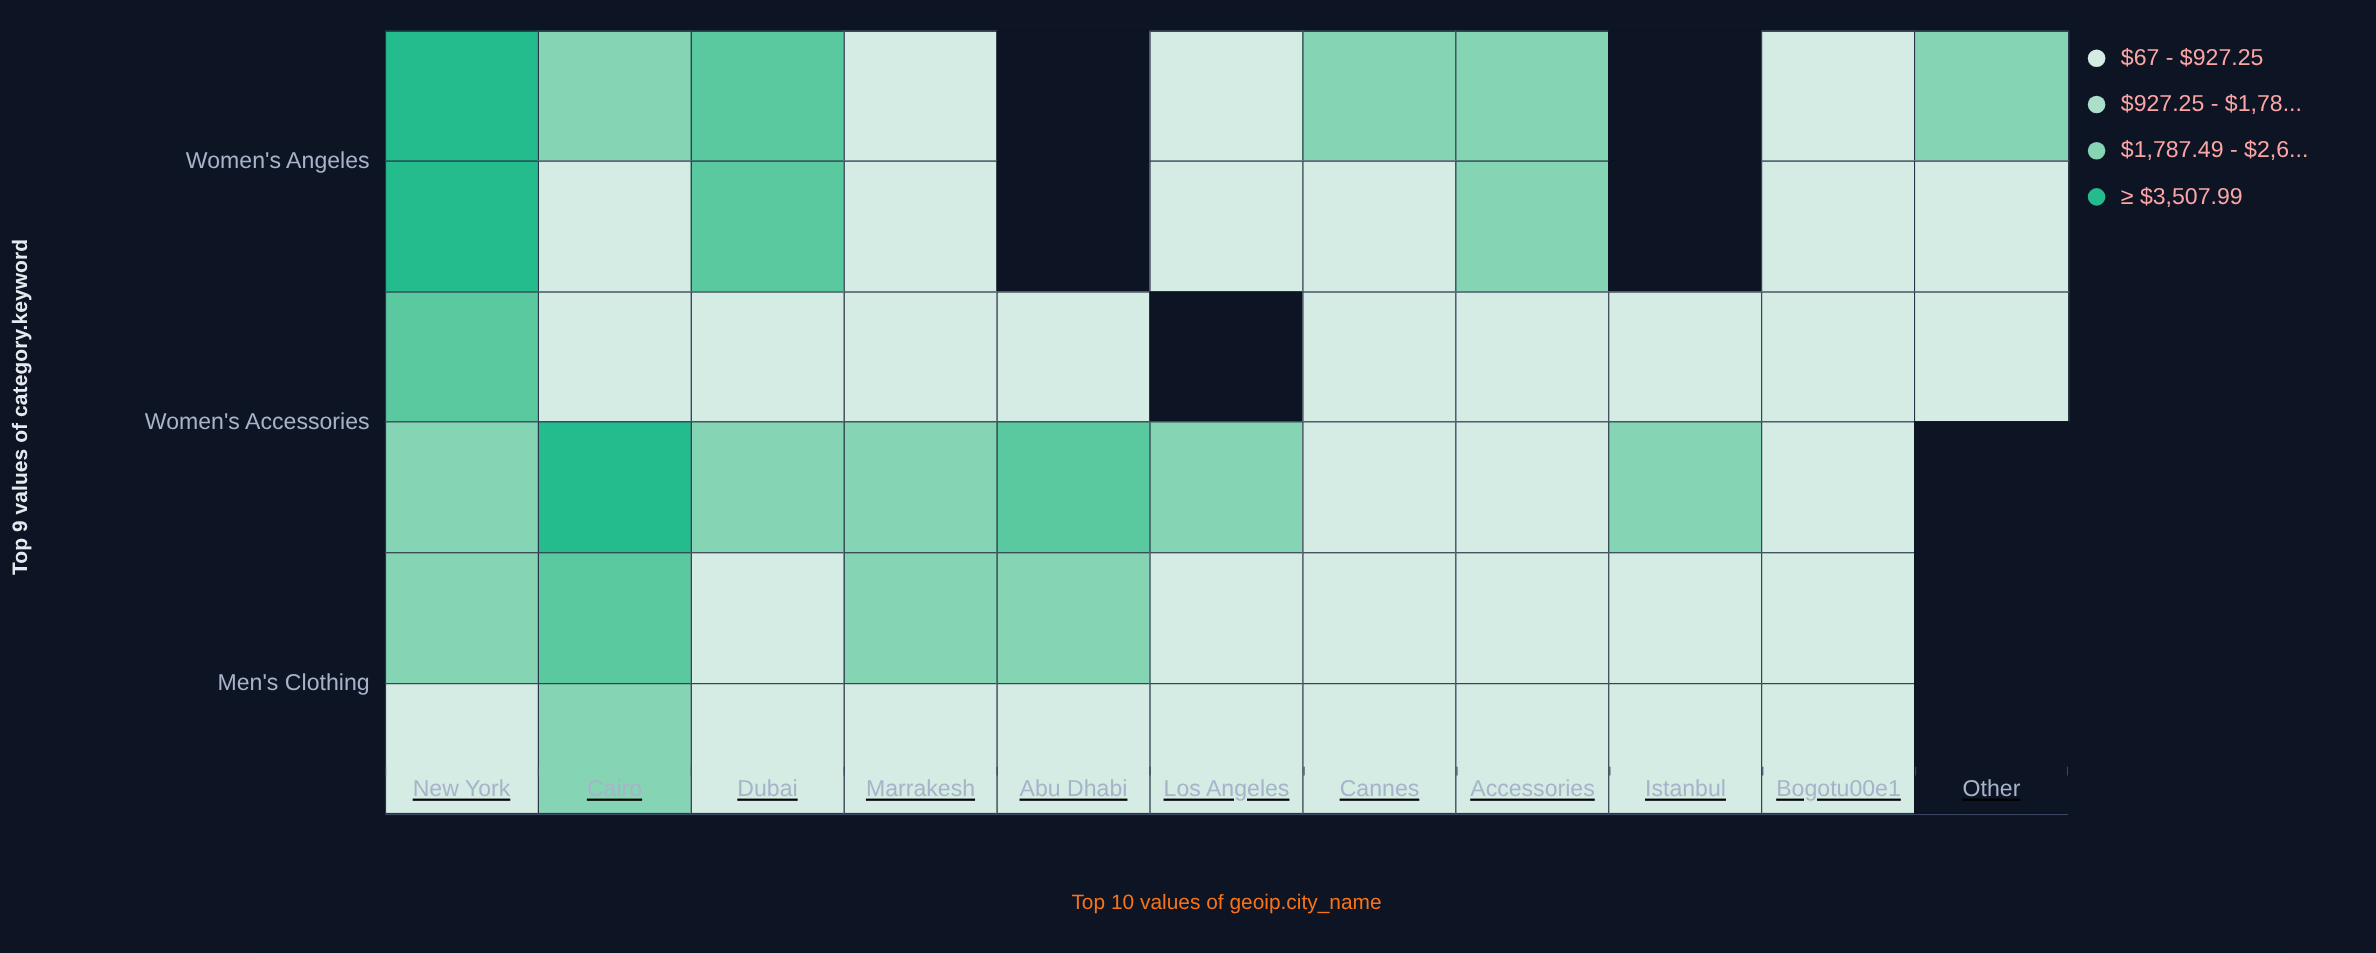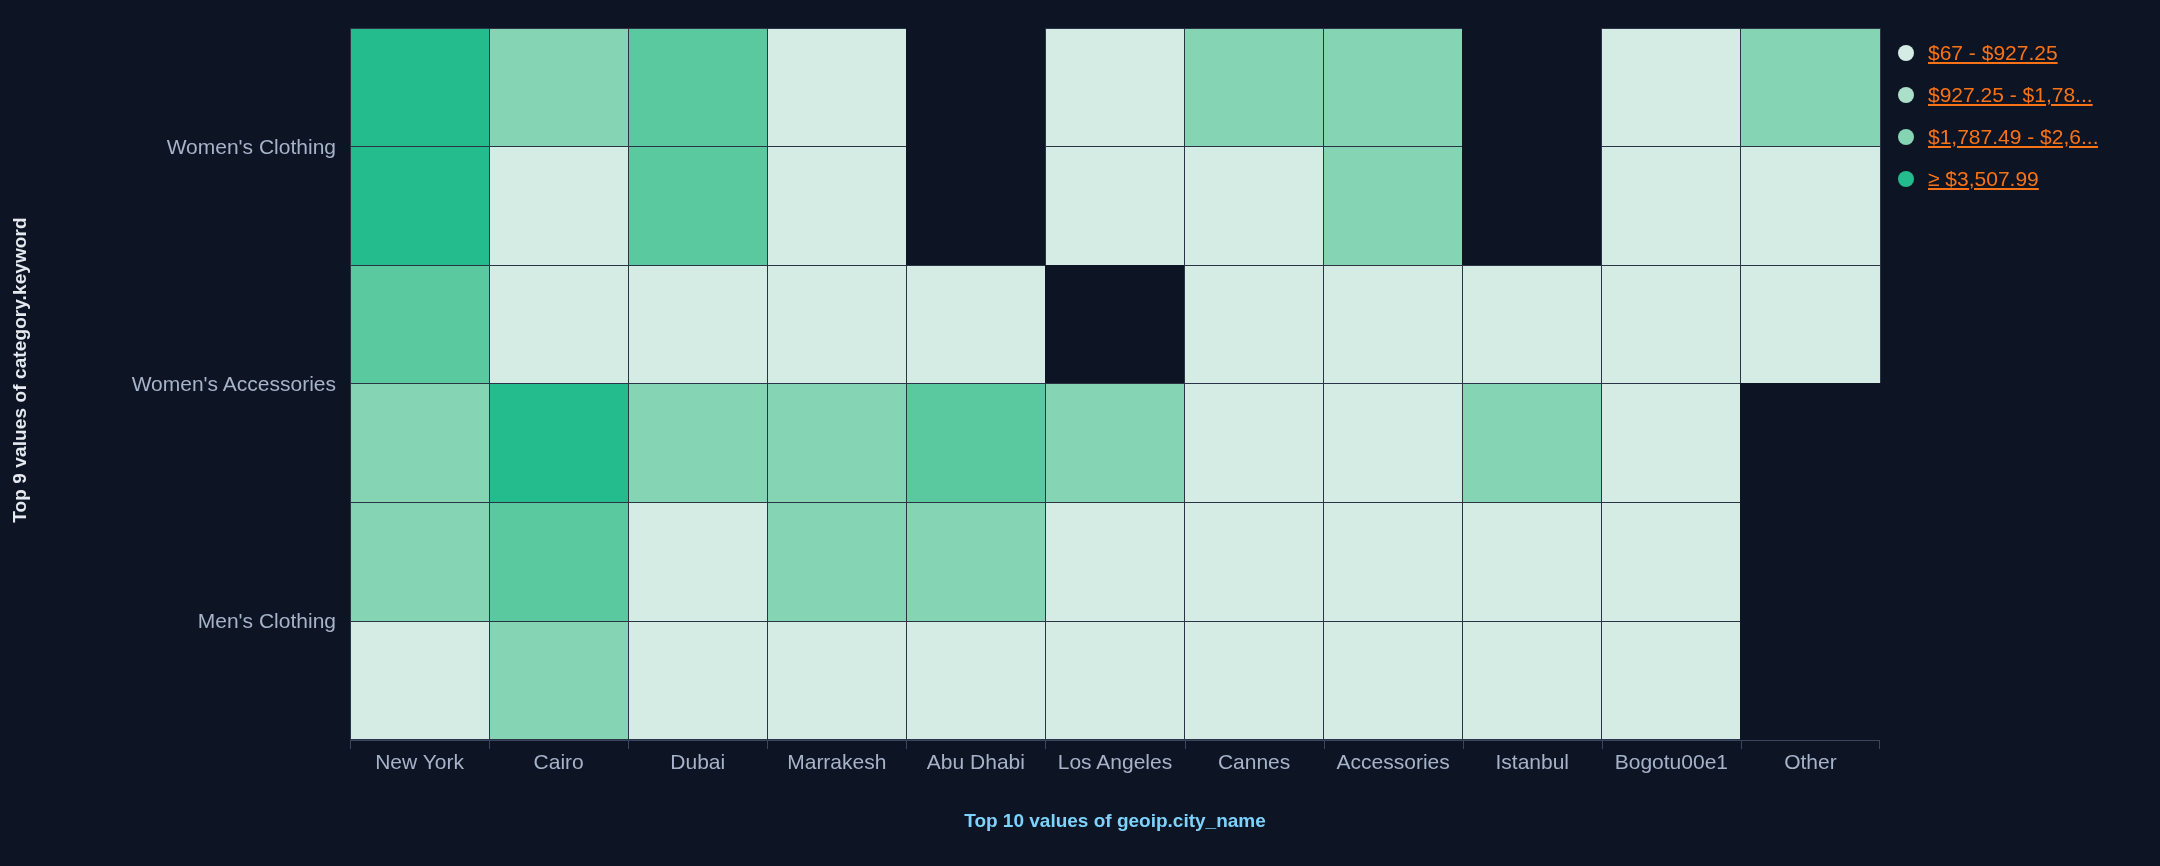--- a/index.html
+++ b/index.html
@@ -91,25 +91,26 @@
     position: absolute;
     left: 350px;
     top: 740px;
     width: 1530px;
     height: 1px;
     background: #3a4560;
   }
   #x-axis-labels {
     position: absolute;
     left: 350px;
-    top: 741px;
+    top: 697px;
     width: 1530px;
     height: 42px;
     display: grid;
     grid-template-columns: repeat(11, 1fr);
+    text-decoration: underline;
   }
   .x-tick {
     position: relative;
     display: flex;
     align-items: center;
     justify-content: center;
     color: #a7b3c9;
     font-size: 21px;
     white-space: nowrap;
   }
@@ -131,23 +132,23 @@
     height: 8px;
     background: #3a4560;
   }
 
   #x-axis-title {
     position: absolute;
     left: 350px;
     top: 810px;
     width: 1530px;
     text-align: center;
-    color: #7dd3fc;
+    color: #f97316;
     font-size: 19px;
-    font-weight: bold;
+    font-weight: normal;
   }
 
   
   #legend {
     position: absolute;
     left: 1898px;
     top: 32px;
     width: 250px;
   }
   .legend-item {
@@ -156,38 +157,37 @@
     height: 42px;
   }
   .legend-swatch {
     width: 16px;
     height: 16px;
     border-radius: 50%;
     flex: 0 0 16px;
     margin-right: 14px;
   }
   .legend-label {
-    color: #f97316;
+    color: #fca5a5;
     font-size: 21px;
     white-space: nowrap;
     overflow: hidden;
-    text-decoration: underline;
   }
 </style>
 </head>
 <body>
 
 <div id="chart-root">
 
   <div id="y-axis-title">
     <span>Top 9 values of category.keyword</span>
   </div>
 
   <div id="y-axis-labels">
-      <div class="y-tick">Women's Clothing</div>
+      <div class="y-tick">Women's Angeles</div>
       <div class="y-tick">Women's Accessories</div>
       <div class="y-tick">Men's Clothing</div>
     </div>
 
   <div id="plot-area">
     <div id="grid">
         <div class="cell" style="background: rgb(36, 188, 140);"></div>
         <div class="cell" style="background: rgb(133, 212, 180);"></div>
         <div class="cell" style="background: rgb(91, 201, 160);"></div>
         <div class="cell" style="background: rgb(213, 236, 228);"></div>

